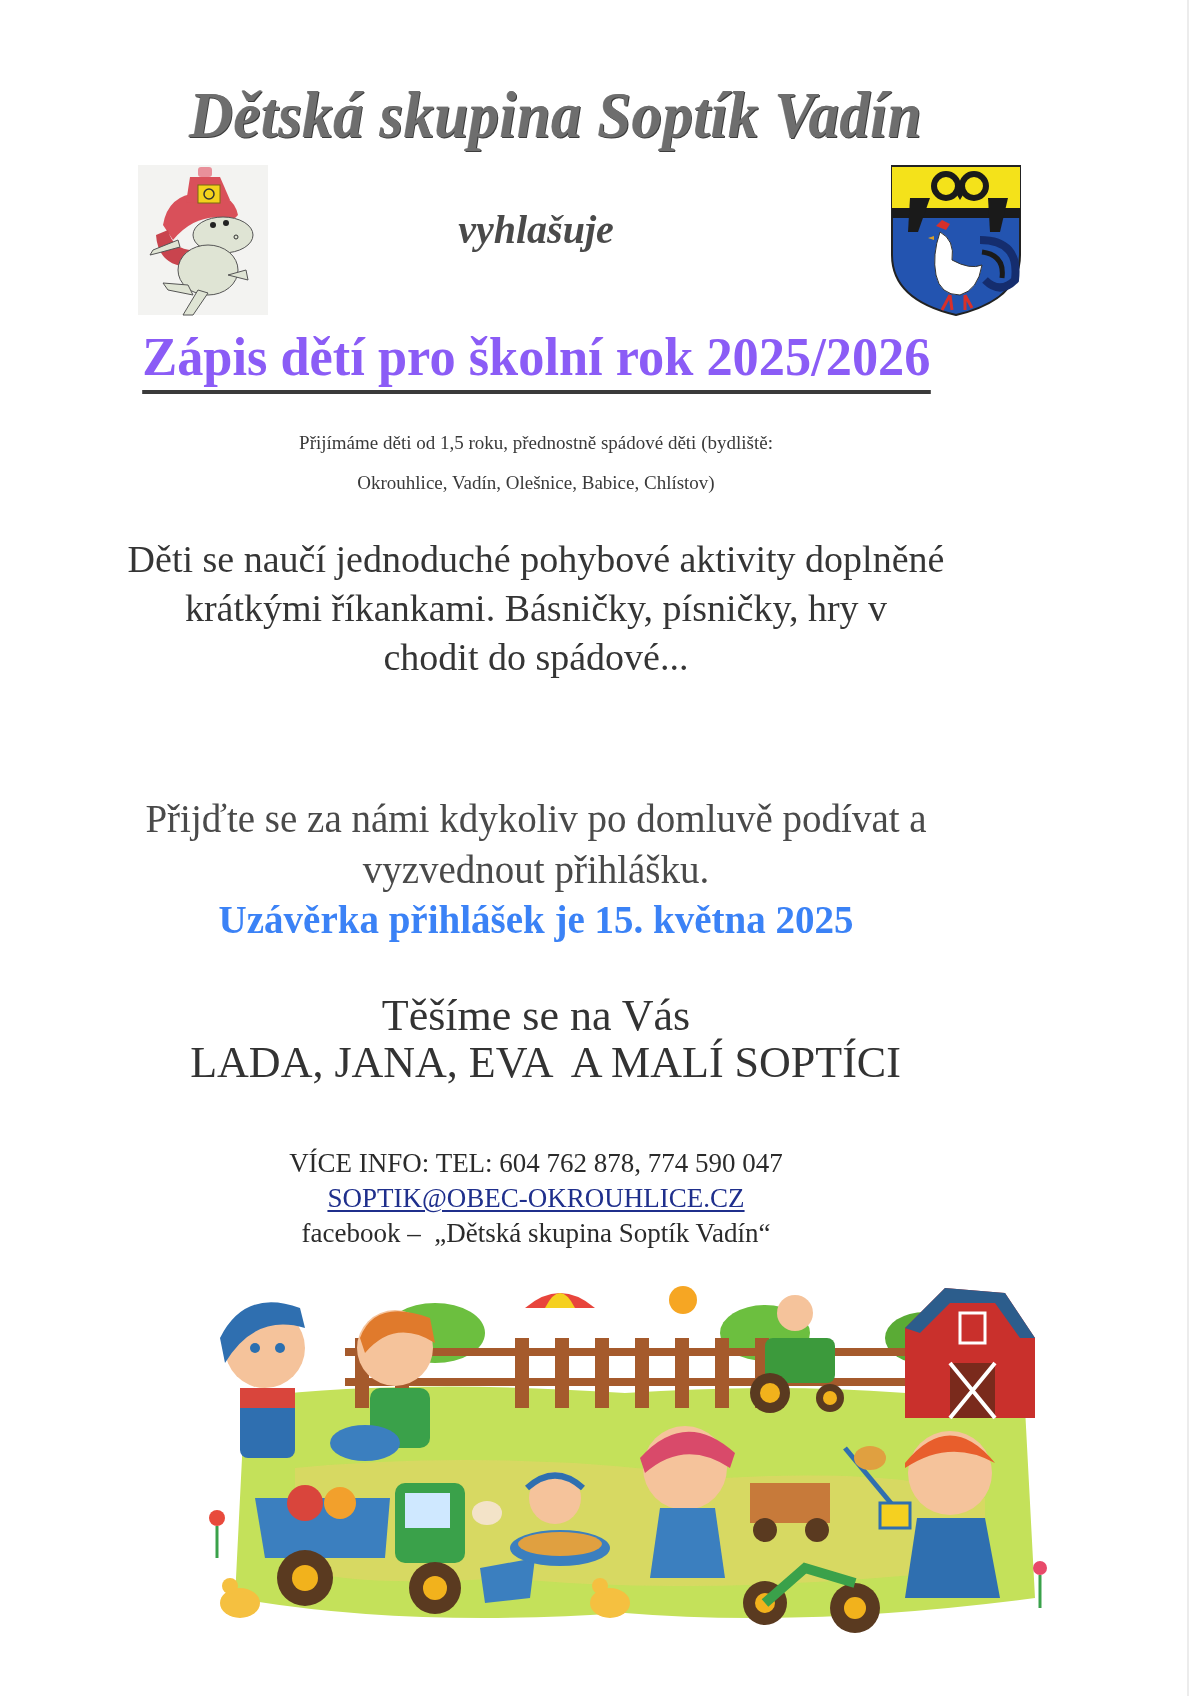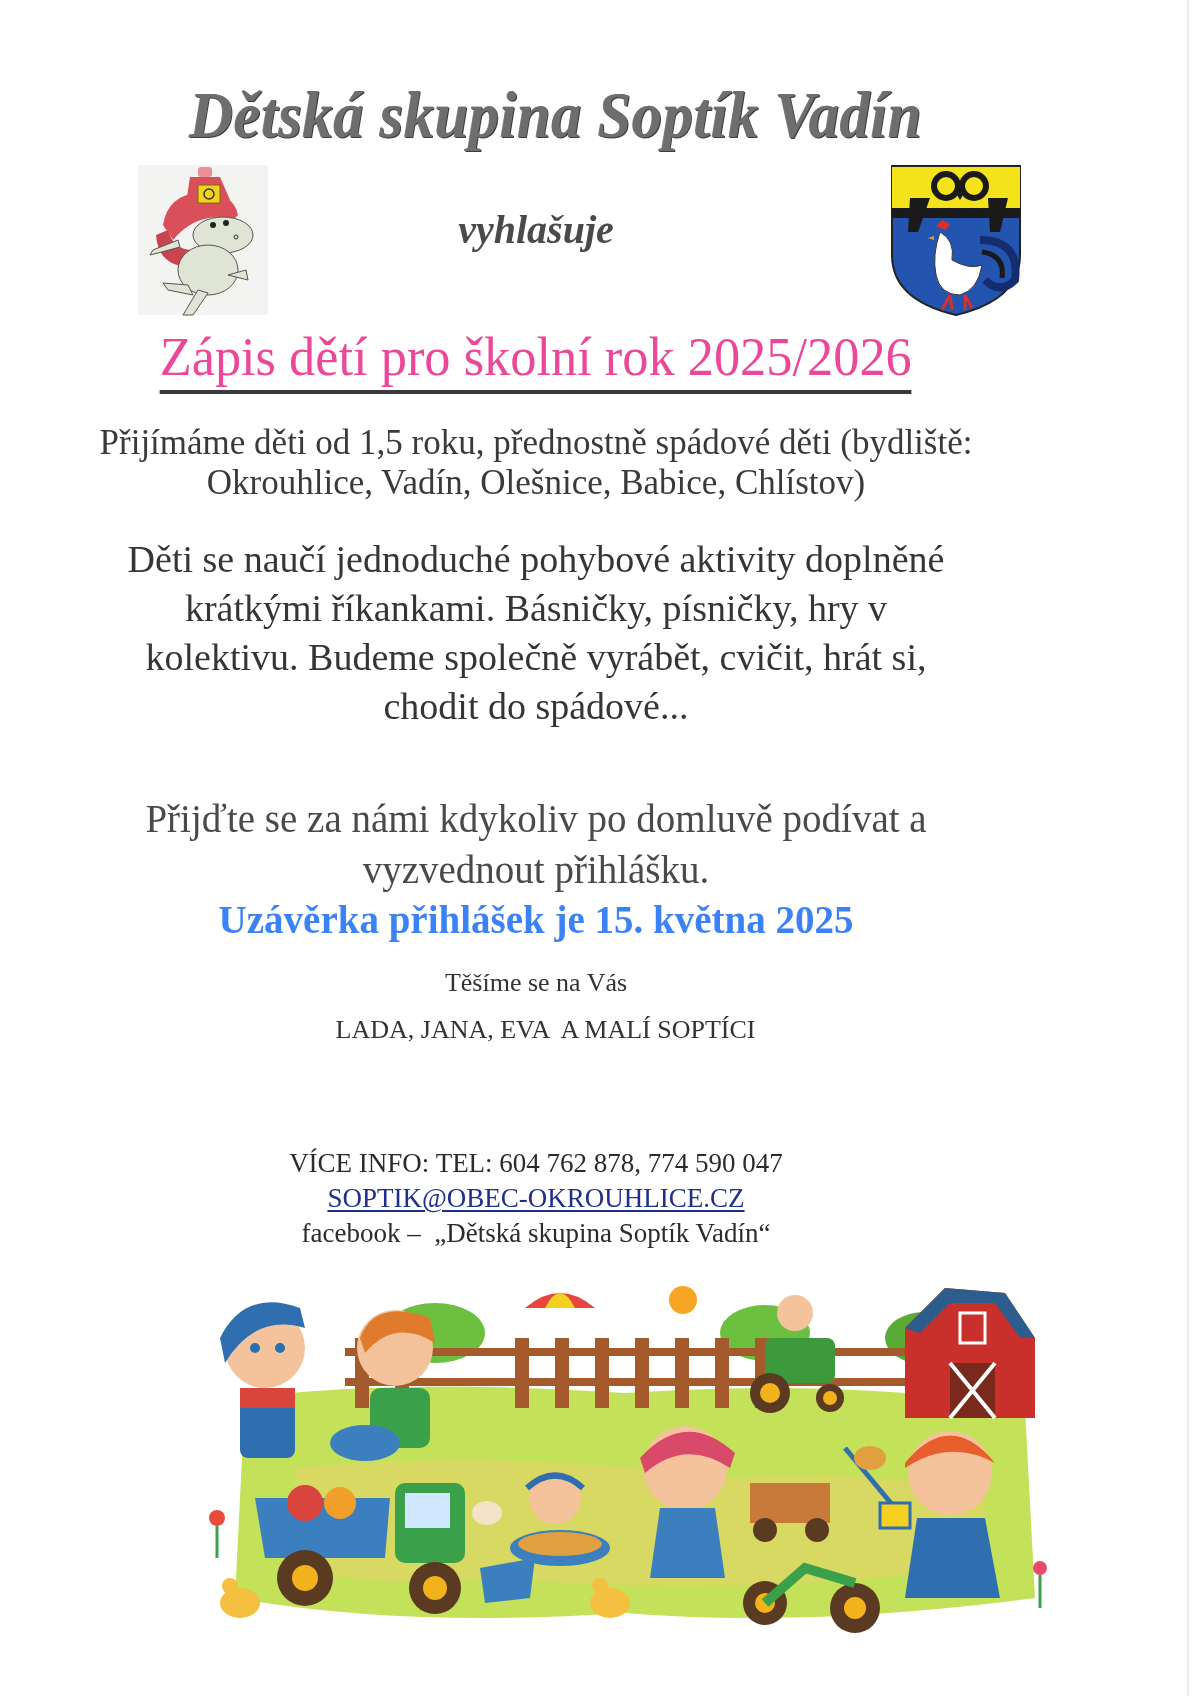--- a/index.html
+++ b/index.html
@@ -61,34 +61,34 @@
       font-size: 40px;
       font-style: italic;
       font-weight: bold;
       color: #4a4a4a;
       line-height: 1;
     }
 
     .main-heading {
       top: 330px;
       font-size: 54px;
-      font-weight: normal;
-      color: #ec4899;
+      font-weight: bold;
+      color: #8b5cf6;
       line-height: 1;
     }
     .main-heading span {
       display: inline-block;
       padding-bottom: 6px;
       border-bottom: 4px solid #3a3a3a;
       transform: scaleX(0.97);
     }
 
     .eligibility {
       top: 423px;
-      font-size: 35px;
+      font-size: 19px;
       line-height: 40px;
       color: #3a3a3a;
     }
 
     .activities {
       top: 535px;
       font-size: 38px;
       line-height: 49px;
       color: #353535;
     }
@@ -101,22 +101,22 @@
     }
     .deadline {
       top: 900px;
       font-size: 39px;
       font-weight: bold;
       color: #3b82f6;
       line-height: 1;
     }
 
     .greeting {
-      top: 959px;
-      font-size: 26px;
+      top: 992px;
+      font-size: 44px;
       line-height: 47px;
       color: #333333;
     }
 
     .contact {
       top: 1146px;
       font-size: 27px;
       line-height: 35px;
       color: #2b2b2b;
     }
@@ -203,21 +203,20 @@
 </div>
 
 <div class="center eligibility">
   <div>Přijímáme děti od 1,5 roku, přednostně spádové děti (bydliště:</div>
   <div>Okrouhlice, Vadín, Olešnice, Babice, Chlístov)</div>
 </div>
 
 <div class="center activities">
   <div>Děti se naučí jednoduché pohybové aktivity doplněné</div>
   <div>krátkými říkankami. Básničky, písničky, hry v</div>
-  <div>kolektivu. Budeme společně vyrábět, cvičit, hrát si,</div>
   <div>chodit do spádové...</div>
 </div>
 
 <div class="center visit">
   <div>Přijďte se za námi kdykoliv po domluvě podívat a</div>
   <div>vyzvednout přihlášku.</div>
 </div>
 
 <div class="center deadline">Uzávěrka přihlášek je 15. května 2025</div>
 

